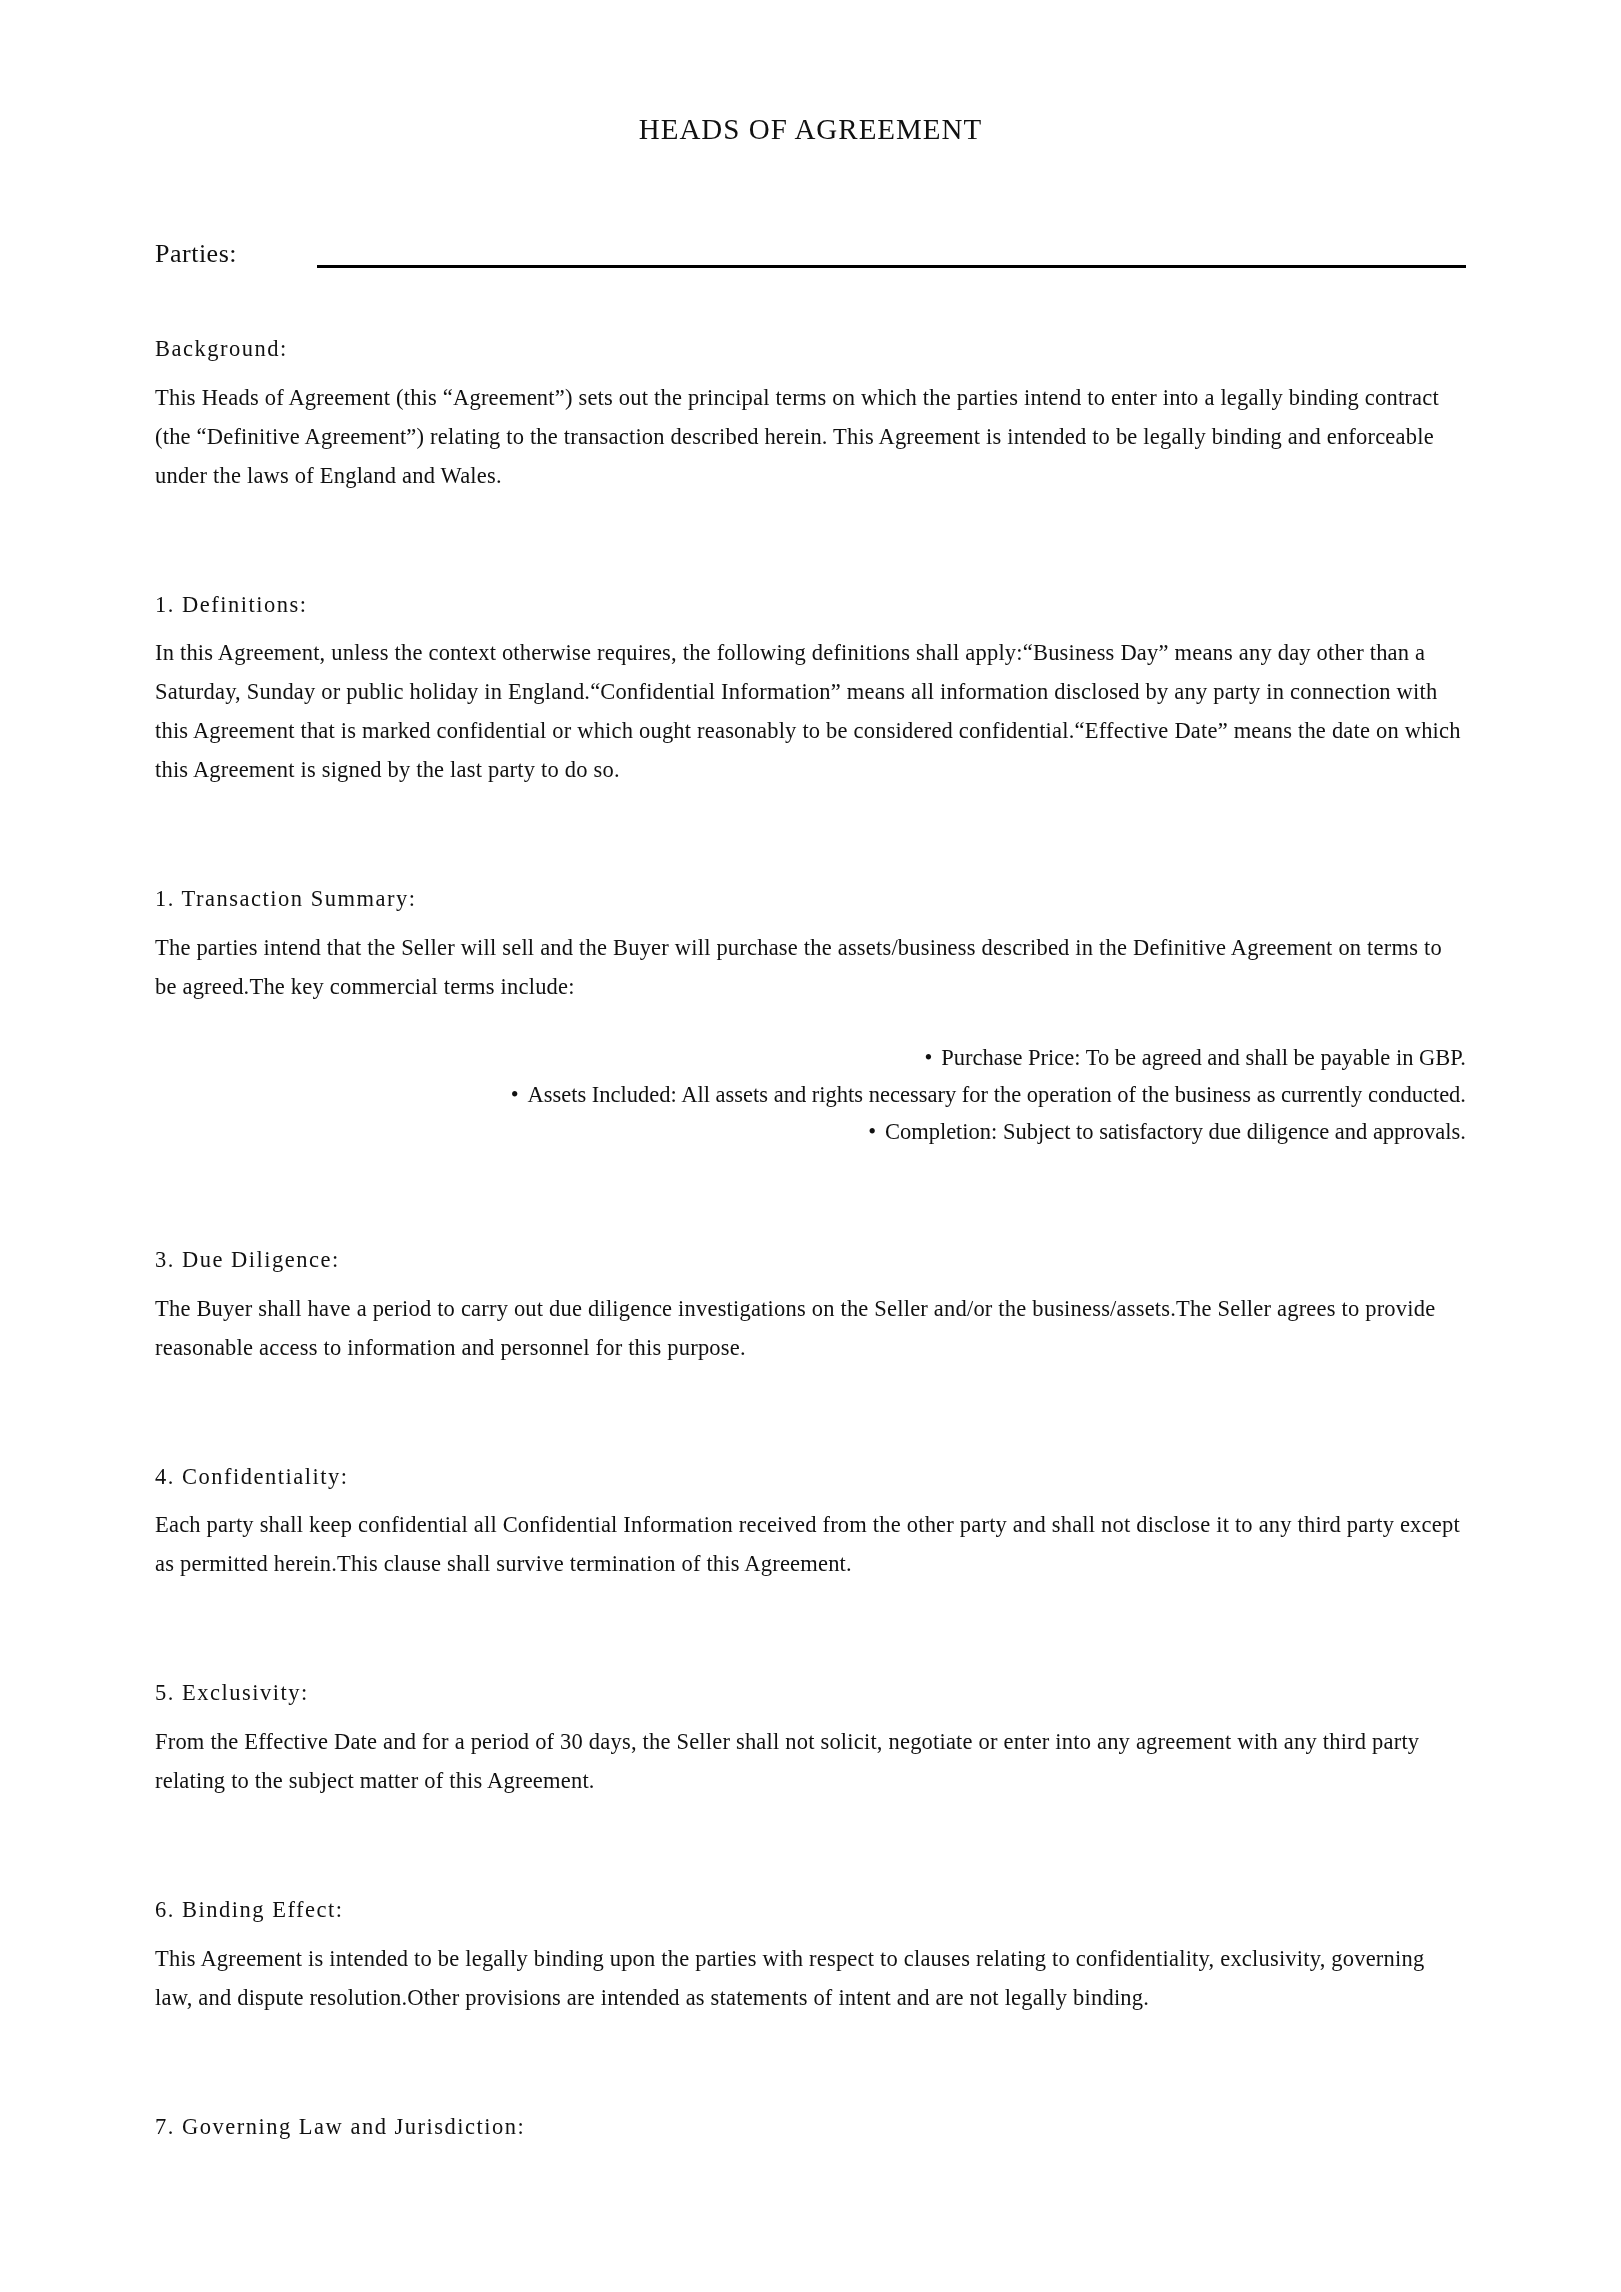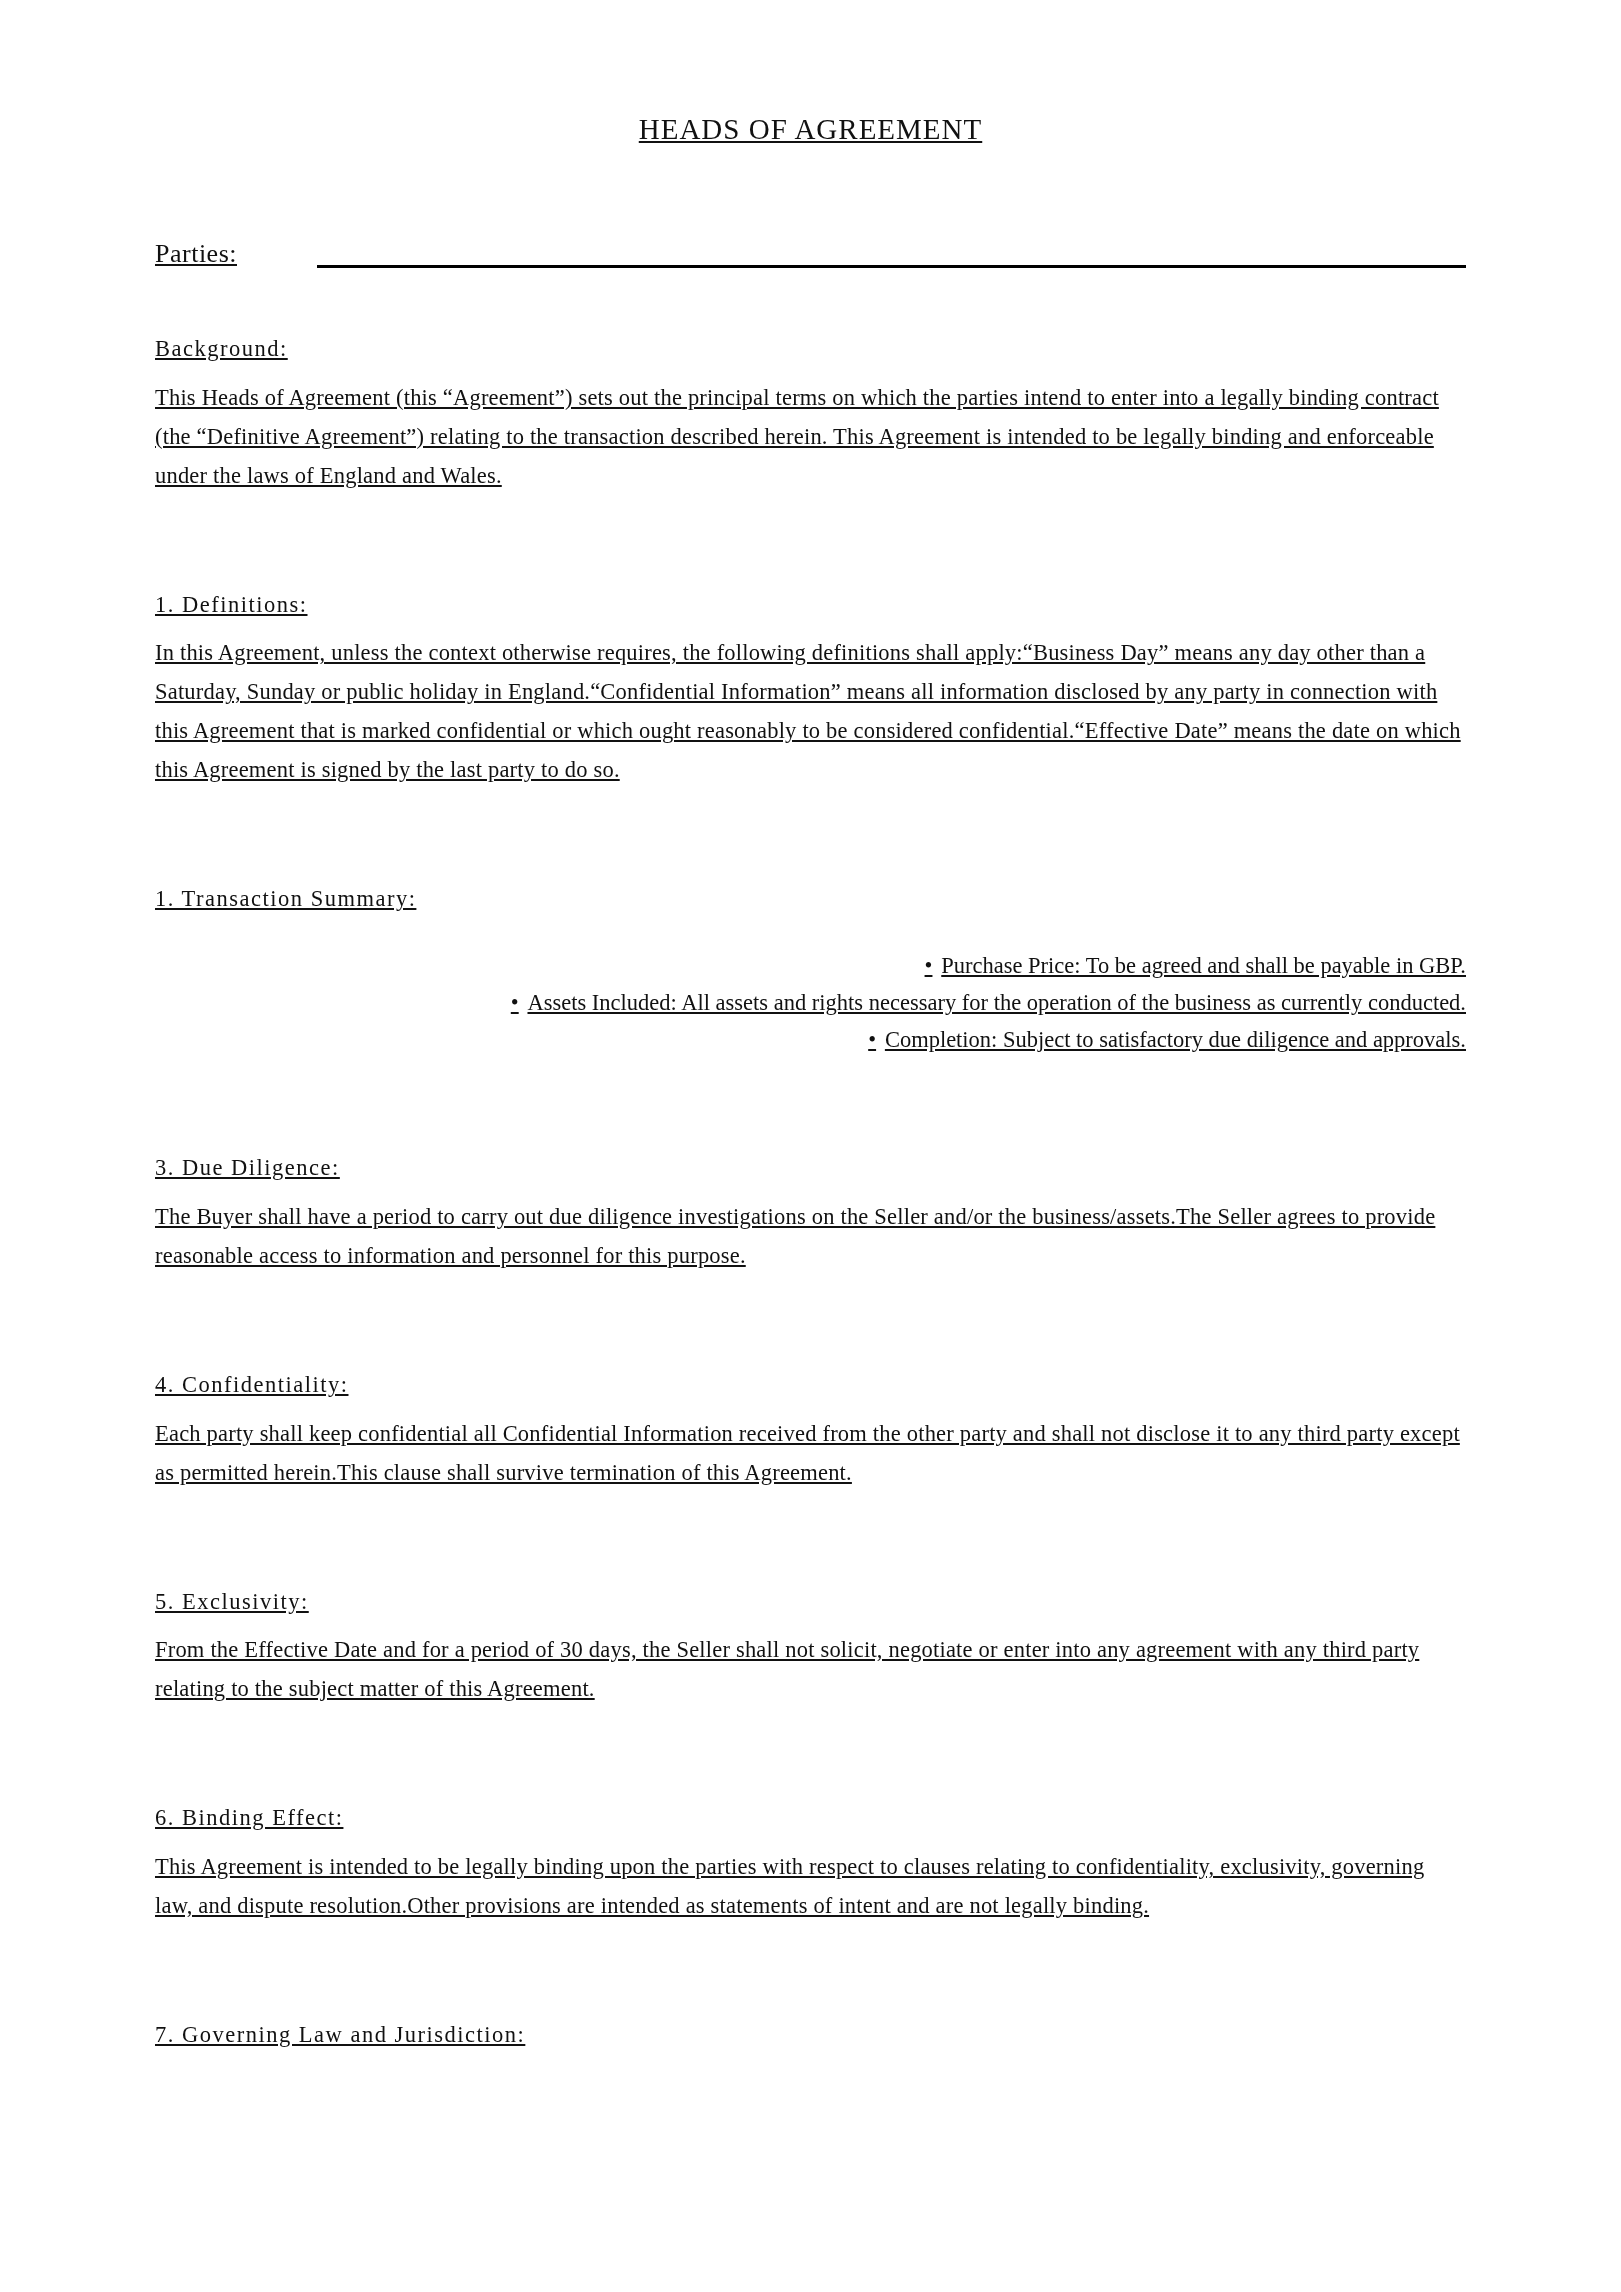--- a/index.html
+++ b/index.html
@@ -6,21 +6,20 @@
   html, body { background: #e9e9e9; }
   body { width: 1621px; }
   .page {
     width: 1621px;
     height: 2293px;
     background: #ffffff;
     color: #111111;
     font-family: "Liberation Serif", "DejaVu Serif", serif;
     padding: 0 155px;
     overflow: hidden;
-    text-decoration: underline;
   }
   .doc-title {
     margin-top: 110px;
     text-align: center;
     font-size: 29px;
     font-weight: 400;
     letter-spacing: 1px;
     line-height: 39px;
   }
   .parties-row {
@@ -88,20 +87,21 @@
     <p class="section-body">This Heads of Agreement (this “Agreement”) sets out the principal terms on which the parties intend to enter into a legally binding contract (the “Definitive Agreement”) relating to the transaction described herein. This Agreement is intended to be legally binding and enforceable under the laws of England and Wales.</p>
   </section>
 
   <section class="section">
     <h2 class="section-heading">1. Definitions:</h2>
     <p class="section-body">In this Agreement, unless the context otherwise requires, the following definitions shall apply:“Business Day” means any day other than a Saturday, Sunday or public holiday in England.“Confidential Information” means all information disclosed by any party in connection with this Agreement that is marked confidential or which ought reasonably to be considered confidential.“Effective Date” means the date on which this Agreement is signed by the last party to do so.</p>
   </section>
 
   <section class="section">
     <h2 class="section-heading">1. Transaction Summary:</h2>
+    <p class="section-body">The parties intend that the Seller will sell and the Buyer will purchase the assets/business described in the Definitive Agreement on terms to be agreed.The key commercial terms include:</p>
     <ul class="bullet-list">
       <li>Purchase Price: To be agreed and shall be payable in GBP.</li>
       <li>Assets Included: All assets and rights necessary for the operation of the business as currently conducted.</li>
       <li>Completion: Subject to satisfactory due diligence and approvals.</li>
     </ul>
   </section>
 
   <section class="section">
     <h2 class="section-heading">3. Due Diligence:</h2>
     <p class="section-body">The Buyer shall have a period to carry out due diligence investigations on the Seller and/or the business/assets.The Seller agrees to provide reasonable access to information and personnel for this purpose.</p>

